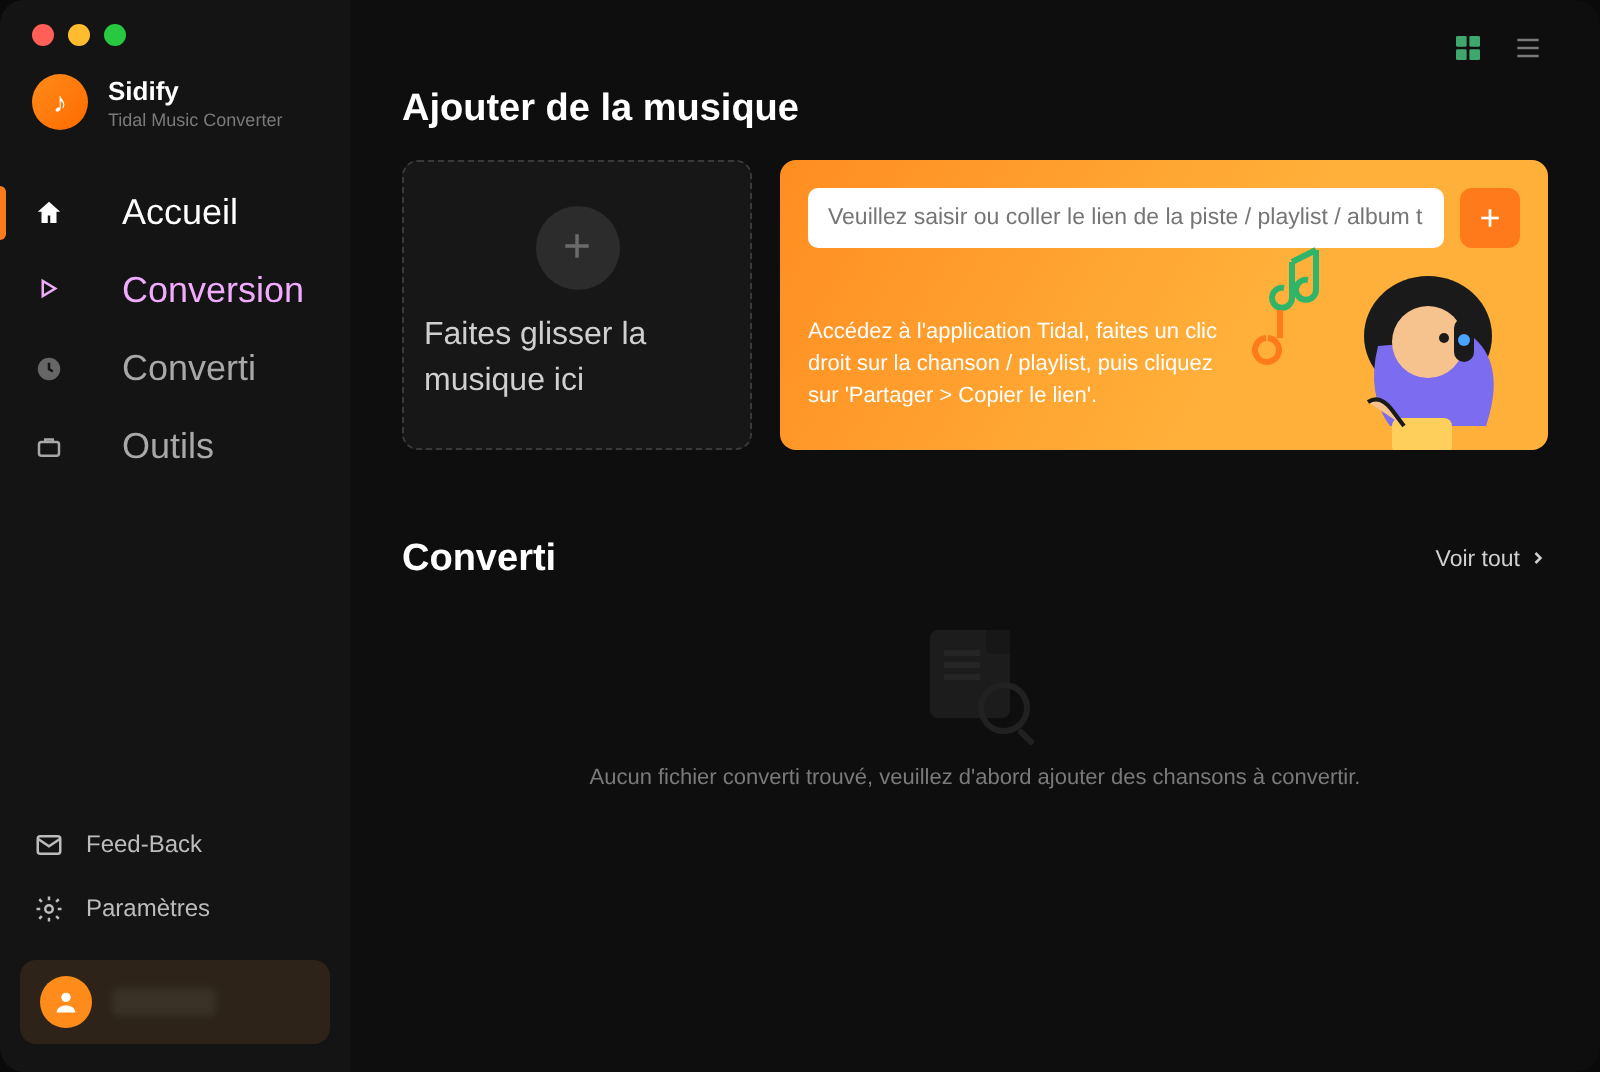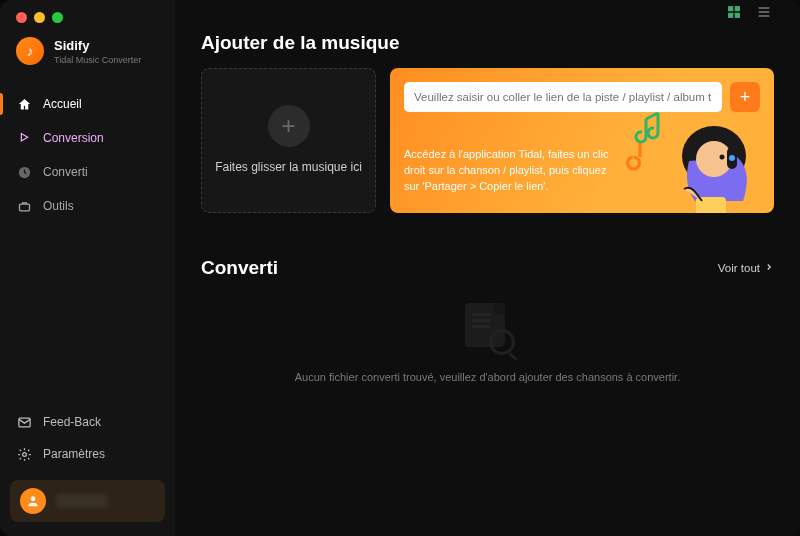--- a/index.html
+++ b/index.html
@@ -7,39 +7,39 @@
 .app { width: 800px; height: 536px; background: #0e0e0e; border-radius: 12px; display: flex; overflow: hidden; position: relative; }
 .sidebar { width: 175px; background: #141414; display: flex; flex-direction: column; padding-top: 12px; }
 .traffic { display: flex; gap: 7px; padding: 0 0 14px 16px; }
 .dot { width: 11px; height: 11px; border-radius: 50%; }
 .dot.r { background: #ff5f57; } .dot.y { background: #febc2e; } .dot.g { background: #28c840; }
 .brand { display: flex; align-items: center; gap: 10px; padding: 0 16px 22px 16px; }
 .brand-icon { width: 28px; height: 28px; border-radius: 50%; background: linear-gradient(135deg,#ff8c1a,#ff6a00); display: flex; align-items: center; justify-content: center; color: #fff; font-size: 14px; font-weight: bold; }
 .brand-text .title { color: #fff; font-size: 13px; font-weight: 600; }
 .brand-text .sub { color: #7a7a7a; font-size: 9px; margin-top: 2px; }
 .nav { display: flex; flex-direction: column; }
-.nav-item { display: flex; align-items: center; gap: 11px; padding: 9px 16px; color: #a8a8a8; font-size: 12px; cursor: pointer; position: relative; }
+.nav-item { display: flex; align-items: center; gap: 29px; padding: 9px 16px; color: #a8a8a8; font-size: 18px; cursor: pointer; position: relative; }
 .nav-item.active { color: #fff; }
 .nav-item.active::before { content: ""; position: absolute; left: 0; top: 6px; bottom: 6px; width: 3px; background: #ff7a1a; border-radius: 0 3px 3px 0; }
 .nav-item.disabled { color: #f0abfc; }
 .nav-icon { width: 16px; height: 16px; display: flex; align-items: center; justify-content: center; }
 .sidebar-bottom { margin-top: auto; padding: 0 0 14px 0; }
 .sb-item { display: flex; align-items: center; gap: 11px; padding: 8px 16px; color: #bcbcbc; font-size: 12px; cursor: pointer; }
 .user-card { margin: 10px 10px 0 10px; background: #2d2318; border-radius: 8px; height: 42px; display: flex; align-items: center; padding: 0 10px; gap: 10px; }
 .user-avatar { width: 26px; height: 26px; border-radius: 50%; background: #ff8c1a; display: flex; align-items: center; justify-content: center; }
 .user-name { width: 52px; height: 14px; background: #3a3226; border-radius: 3px; filter: blur(2px); }
-.main { flex: 1; padding: 2px 26px 18px 26px; overflow-y: auto; background: #0e0e0e; }
+.main { flex: 1; padding: 14px 26px 18px 26px; overflow-y: auto; background: #0e0e0e; }
 .topbar { display: flex; justify-content: flex-end; gap: 10px; margin-bottom: 10px; }
 .top-icon { width: 20px; height: 20px; border-radius: 4px; display: flex; align-items: center; justify-content: center; cursor: pointer; color: #7a7a7a; }
 .top-icon.grid { color: #3fa66e; }
 h2.section { color: #fff; font-size: 19px; font-weight: 700; margin-bottom: 14px; }
 .add-row { display: flex; gap: 14px; }
 .dropzone { width: 175px; height: 145px; border: 1px dashed #3a3a3a; border-radius: 8px; display: flex; flex-direction: column; align-items: center; justify-content: center; gap: 12px; cursor: pointer; background: #171717; }
 .dropzone .plus { width: 42px; height: 42px; border-radius: 50%; background: #2c2c2c; display: flex; align-items: center; justify-content: center; color: #6b6b6b; font-size: 24px; font-weight: 300; }
-.dropzone .dz-text { color: #cfcfcf; font-size: 12px; text-align: right; line-height: 1.4; padding: 0 10px; }
+.dropzone .dz-text { color: #cfcfcf; font-size: 16px; text-align: left; line-height: 1.4; padding: 0 10px; }
 .hero { flex: 1; height: 145px; border-radius: 8px; background: linear-gradient(120deg,#ff8d20 0%,#ffb03a 60%,#ffb03a 100%); padding: 14px; position: relative; overflow: hidden; }
 .hero-input { display: flex; gap: 8px; align-items: center; }
 .hero-input input { flex: 1; height: 30px; border-radius: 5px; border: none; padding: 0 10px; font-size: 11.5px; color: #7a7a7a; background: #fff; outline: none; }
 .hero-add { width: 30px; height: 30px; border-radius: 6px; background: #ff7a1a; display: flex; align-items: center; justify-content: center; color: #fff; font-size: 18px; cursor: pointer; }
 .hero-hint { margin-top: 35px; font-size: 11px; color: #fff; line-height: 1.45; max-width: 210px; }
 .hero-art { position: absolute; right: 0px; bottom: -8px; width: 160px; height: 120px; }
 .converti-head { display: flex; justify-content: space-between; align-items: center; margin-top: 44px; margin-bottom: 10px; }
 .converti-head a { color: #cfcfcf; font-size: 11.5px; text-decoration: none; display: flex; align-items: flex-start; gap: 4px; }
 .empty { display: flex; flex-direction: column; align-items: center; justify-content: center; padding: 14px 0 0 0; }
 .empty-icon { width: 62px; height: 52px; opacity: .32; margin-bottom: 16px; position: relative; }

